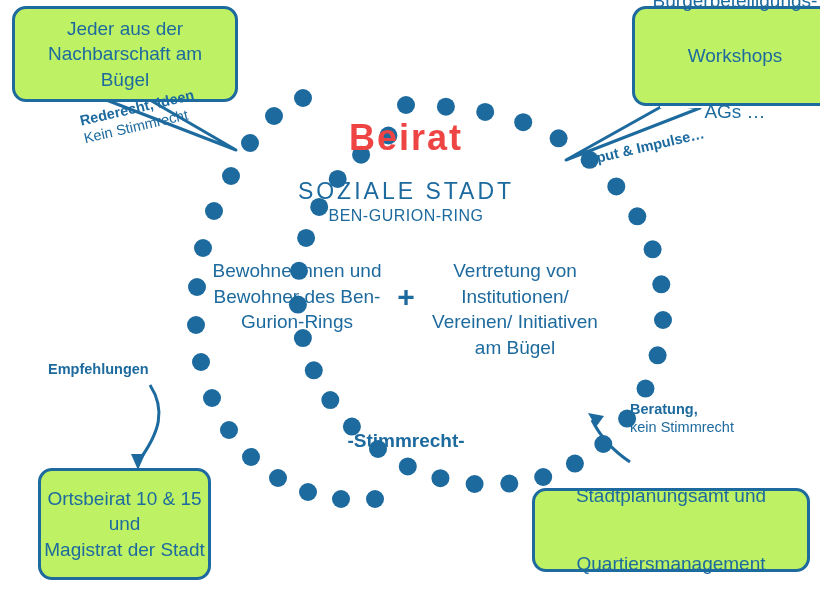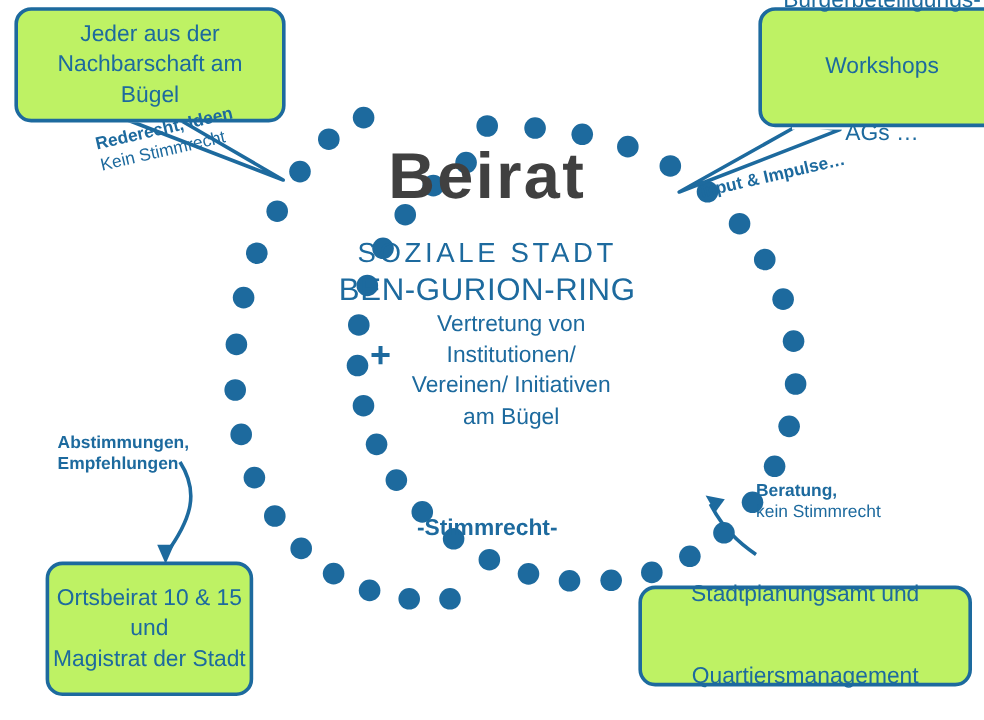--- a/index.html
+++ b/index.html
@@ -73,34 +73,34 @@
   
   #center-block {
     position: absolute;
     left: 206px;
     top: 118px;
     width: 400px;
     text-align: center;
     z-index: 3;
   }
   #title-main {
-    font-size: 54px;
+    font-size: 36px;
     font-weight: bold;
     letter-spacing: 2px;
-    color: #404040;
+    color: #ef4444;
     line-height: 1.1;
   }
   #title-sub1 {
     font-size: 23px;
     letter-spacing: 3px;
     color: #1d6a9e;
     margin-top: 20px;
   }
   #title-sub2 {
-    font-size: 26px;
+    font-size: 16px;
     letter-spacing: 0.5px;
     color: #1d6a9e;
     margin-top: 2px;
   }
 
   #columns {
     position: absolute;
     left: 196px;
     top: 258px;
     width: 420px;
@@ -216,20 +216,21 @@
     </g>
   </svg>
 
   <div id="center-block">
     <div id="title-main">Beirat</div>
     <div id="title-sub1">SOZIALE STADT</div>
     <div id="title-sub2">BEN-GURION-RING</div>
   </div>
 
   <div id="columns">
+    <div class="col">Bewohnerinnen und Bewohner des Ben-Gurion-Rings</div>
     <div id="plus">+</div>
     <div class="col">Vertretung von Institutionen/ Vereinen/ Initiativen am Bügel</div>
   </div>
 
   <div id="stimmrecht">-Stimmrecht-</div>
 
   <div class="callout" id="box-nachbarschaft">
     <span class="line">Jeder aus der</span>
     <span class="line">Nachbarschaft am</span>
     <span class="line">Bügel</span>
@@ -255,21 +256,20 @@
   <div class="conn-label" id="lbl-rederecht">
     <div class="b">Rederecht, Ideen</div>
     <div class="n">Kein Stimmrecht</div>
   </div>
 
   <div class="conn-label" id="lbl-input">
     <div class="b">Input &amp; Impulse…</div>
   </div>
 
   <div class="conn-label" id="lbl-abstimmungen">
-    <div class="b">Abstimmungen,</div>
     <div class="b">Empfehlungen</div>
   </div>
 
   <div class="conn-label" id="lbl-beratung">
     <div class="b">Beratung,</div>
     <div class="n">kein Stimmrecht</div>
   </div>
 
 </div>
 

